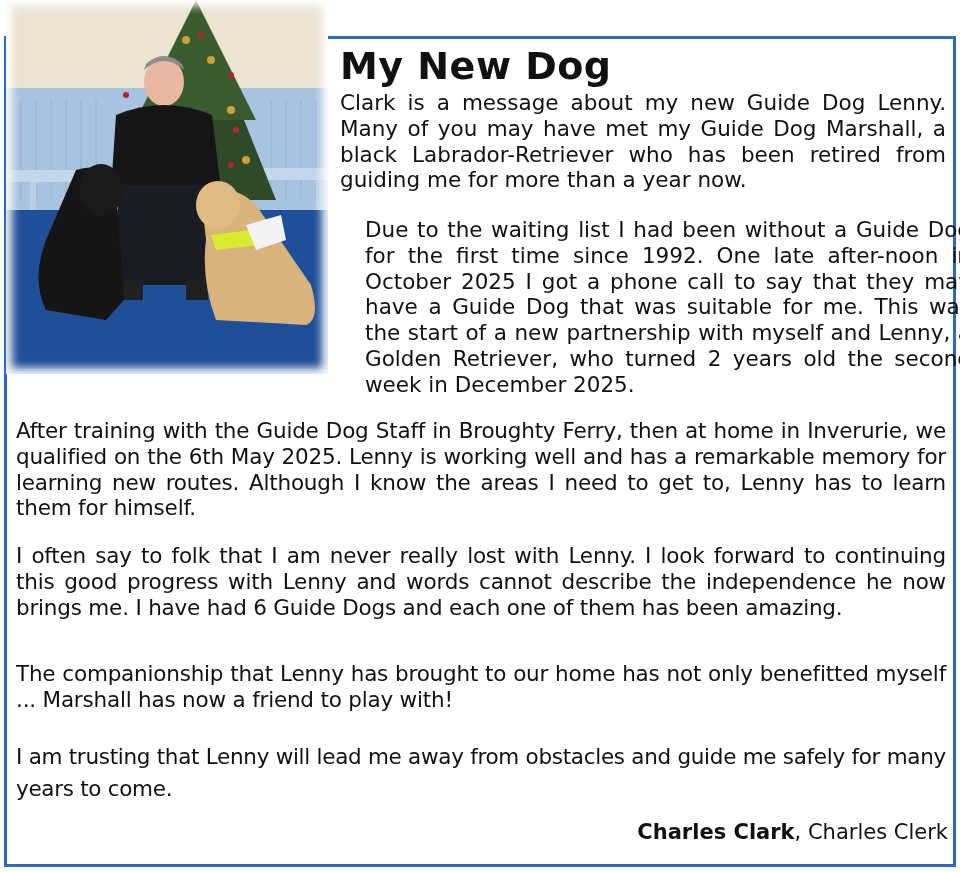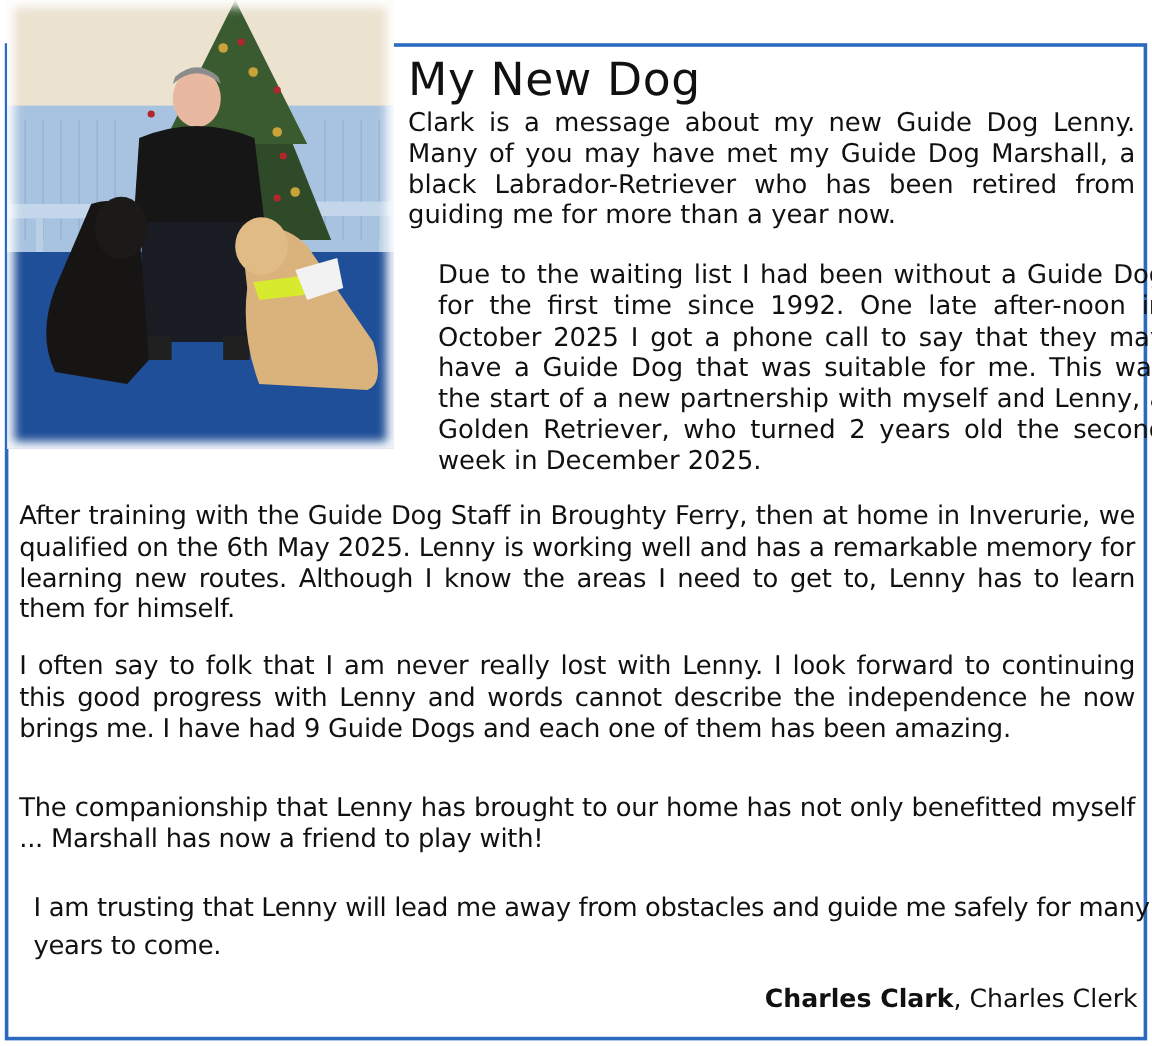--- a/index.html
+++ b/index.html
@@ -4,30 +4,30 @@
 <style>
   html, body { margin:0; padding:0; background:#ffffff; }
   body { width:960px; height:872px; position:relative; overflow:hidden;
          font-family: "DejaVu Sans", sans-serif; color:#111; }
   .frame { position:absolute; left:4px; top:36px; width:946px; height:825px;
            border:3px solid; }
   .photo { position:absolute; left:6px; top:0; width:322px; height:374px;
            overflow:hidden; box-shadow: 0 0 6px 4px #fff inset; }
   .photo svg { display:block; width:100%; height:100%; }
   .feather { position:absolute; inset:0; box-shadow: inset 0 0 8px 6px rgba(255,255,255,0.95); pointer-events:none; }
-  .title { position:absolute; left:340px; top:42px; font-size:38px; font-weight:normal;
+  .title { position:absolute; left:340px; top:42px; font-size:38px; font-weight:bold;
            letter-spacing:0.5px; line-height:48px; }
   .para { position:absolute; font-size:21.5px; line-height:25.8px; text-align:justify;
           text-align-last:left; margin:0; }
   .p1 { left:340px; top:90px; width:606px; }
   .p2 { left:340px; top:217px; width:606px;margin-left:25px; }
   .p3 { left:16px; top:418px; width:930px; letter-spacing:-0.2px; }
   .p4 { left:16px; top:543px; width:930px; letter-spacing:-0.2px; }
   .p5 { left:16px; top:661px; width:930px; letter-spacing:-0.2px; }
-  .p6 { left:28px; top:741px; width:930px; line-height:32px; letter-spacing:-0.3px; }
+  .p6 { left:16px; top:741px; width:930px; line-height:32px; letter-spacing:-0.3px; }
   .sig { position:absolute; right:12px; top:820px; font-size:21px; }
   .sig b { font-weight:bold;text-align:right; }
 </style>
 </head>
 <body style="color: rgb(17, 17, 17);">
 
 <div class="frame" id="frame" style="border-color: rgb(42, 107, 192);"></div>
 
 <div class="photo">
   <svg viewBox="0 0 322 374" preserveAspectRatio="none">
@@ -90,19 +90,19 @@
     <path d="M240 225 L275 215 L280 240 L250 250 Z" fill="#f2f2f2"></path>
   </svg>
   <div class="feather"></div>
 </div>
 
 <div class="title">My New Dog</div>
 
 <p class="para p1">Clark is a message about my new Guide Dog Lenny.  Many of you may have met my Guide Dog Marshall, a black Labrador-Retriever who has been retired from guiding me for more than a year now.</p>
 <p class="para p2">Due to the waiting list I had been without a Guide Dog for the first time since 1992.  One late after-noon in October 2025 I got a phone call to say that they may have a Guide Dog that was suitable for me. This was the start of a  new partnership with myself and Lenny, a Golden Retriever, who turned 2 years old the second week in December 2025.</p>
 <p class="para p3">After training with the Guide Dog Staff in Broughty Ferry, then at home in Inverurie, we qualified on the 6th May 2025.  Lenny is working well and has a remarkable memory for learning new routes. Although I know the areas I need to get to, Lenny has to learn them for himself.</p>
-<p class="para p4">I often say to folk that I am never really lost with Lenny.  I look forward to continuing this good progress with Lenny and words cannot describe the independence he now brings me.  I have had 9 Guide Dogs and each one of them has been amazing.</p>
+<p class="para p4">I often say to folk that I am never really lost with Lenny.  I look forward to continuing this good progress with Lenny and words cannot describe the independence he now brings me.  I have had 6 Guide Dogs and each one of them has been amazing.</p>
 <p class="para p5">The companionship that Lenny has brought to our home has not only benefitted myself ... Marshall has now a friend to play with!</p>
 <p class="para p6">I am trusting that Lenny will lead me away from obstacles and guide me safely for many years to come.</p>
 
 <div class="sig">
   <b>Charles Clark</b><span>, Charles Clerk</span>
 </div>
 
 </body></html>

